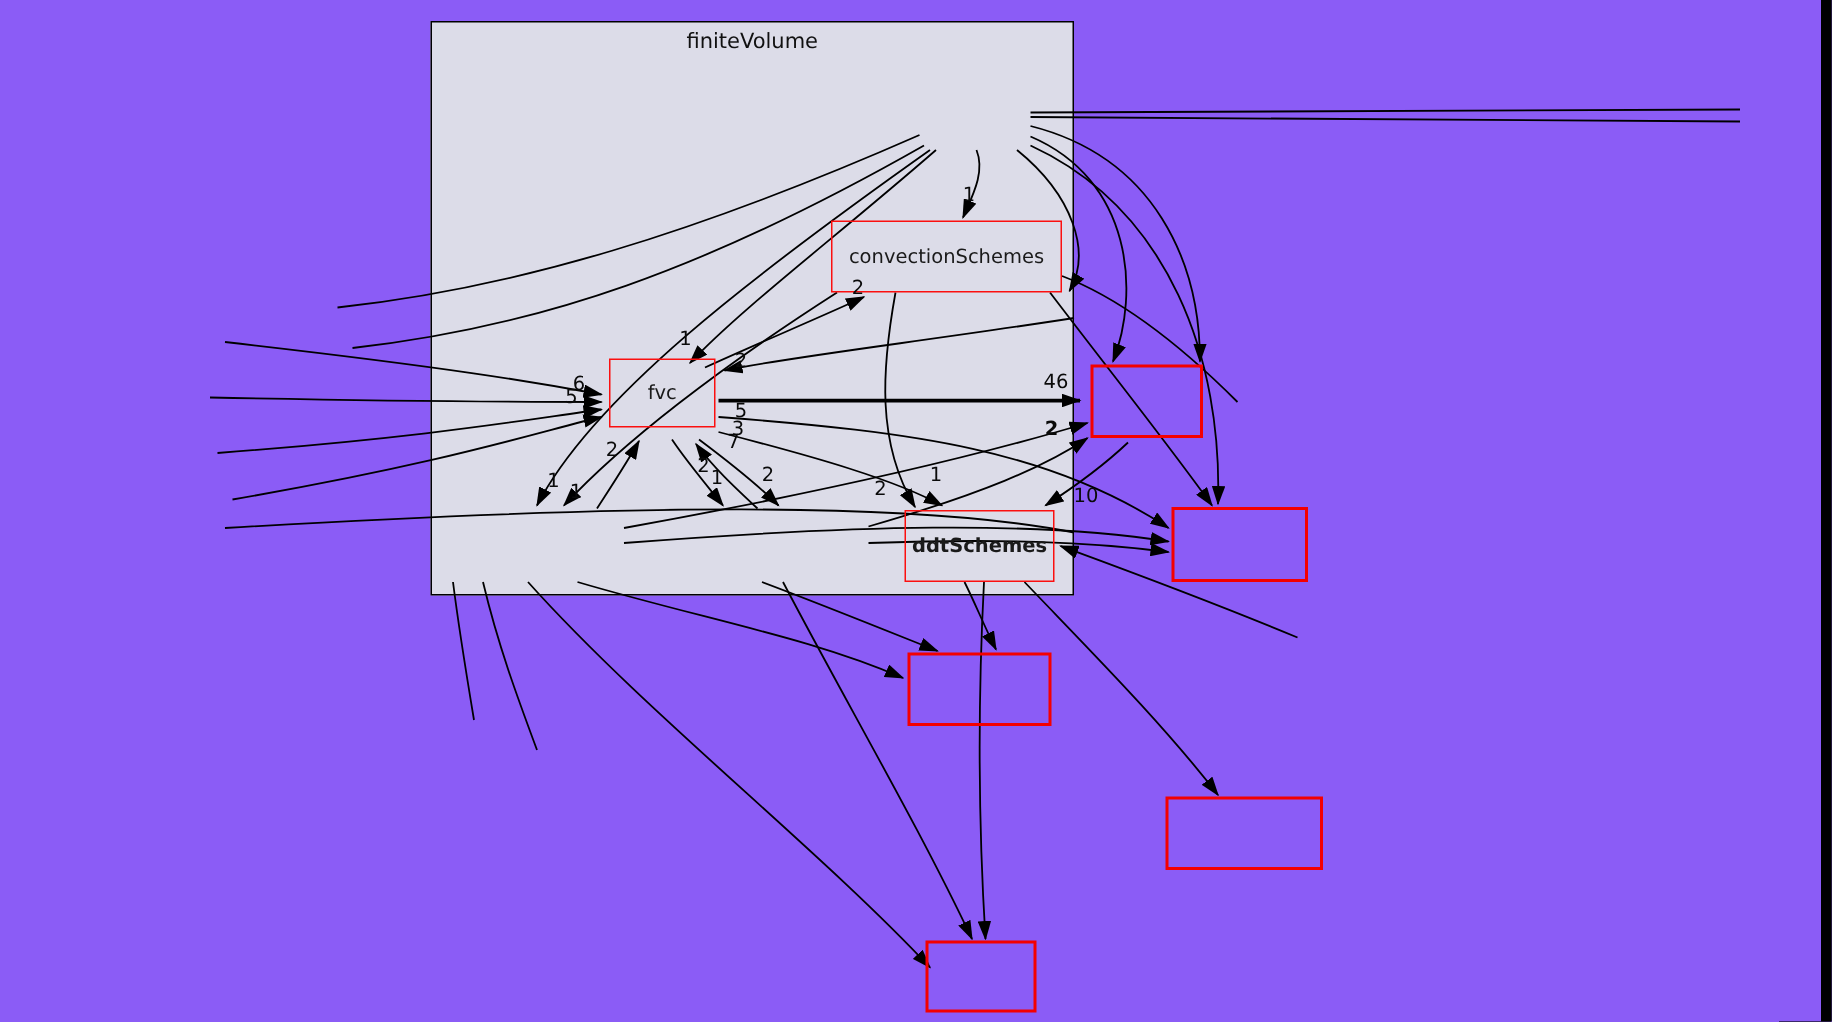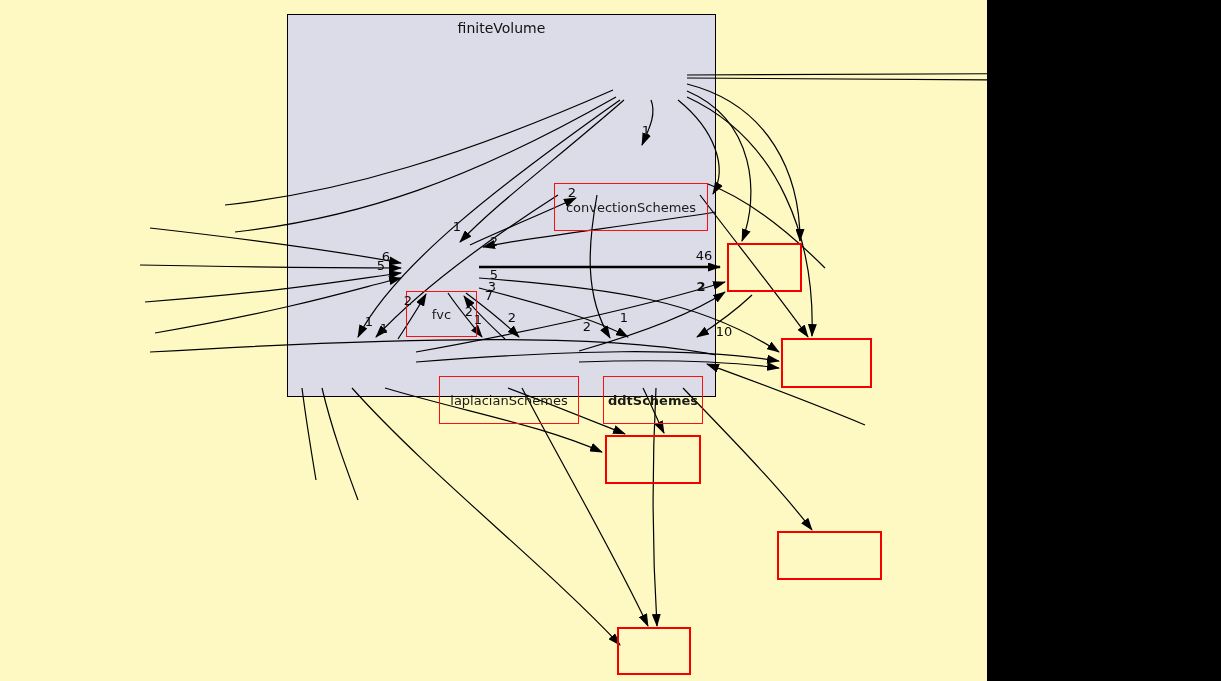--- a/index.html
+++ b/index.html
@@ -1,25 +1,25 @@
 <!DOCTYPE html>
 <html><head>
 <meta charset="utf-8">
 <style>
   html,body{margin:0;padding:0;background:#000;}
-  #canvas{position:relative;width:987px;height:681px;background:#fef9c3;overflow:hidden;
-          font-family:"DejaVu Sans","Liberation Sans",sans-serif;}
+  #canvas{position:relative;width:1190px;height:681px;background:#8b5cf6;overflow:hidden;
+          font-family:"DejaVu Sans","Liberation Sans",sans-serif;padding-left:24px;}
   #cluster{position:absolute;left:287px;top:14px;width:429px;height:383px;
            background:#dcdce8;border:1px solid #000;box-sizing:border-box;}
   #cluster-title{position:absolute;left:287px;top:20px;width:429px;text-align:center;
                  font-size:14px;color:#111;}
   .node{position:absolute;box-sizing:border-box;display:flex;align-items:center;justify-content:center;
         font-size:13px;color:#1a1a1a;cursor:pointer;z-index:5;}
   .node.main{background:#ececfa;border:2px solid #3c3c46;}
-  .node.red{background:transparent;border:1.5px solid #fb0f0f;margin-top:36px;}
+  .node.red{background:transparent;border:1.5px solid #fb0f0f;}
   .ext{position:absolute;box-sizing:border-box;border:2px solid #f40000;background:transparent;
        z-index:4;cursor:pointer;}
   #edges{position:absolute;left:0;top:0;z-index:3;}
   .elabel{position:absolute;transform:translate(-50%,-55%);font-size:13px;color:#0a0a0a;
           z-index:6;line-height:1;}
   .elabel.bold{font-weight:bold;}
 </style>
 </head>
 <body>
 
@@ -78,24 +78,23 @@
       <path d="M656,388 C652,465 652,545 657,626" marker-end="url(#ah)"></path>
       <path d="M700,195 C738,245 778,295 808,337" marker-end="url(#ah)"></path>
       <path d="M322,388 C332,430 345,465 358,500"></path>
       <path d="M302,388 C306,420 311,450 316,480"></path>
     </g>
   </svg>
 
 
   <div class="node red" style="left:554px;top:147px;width:154px;height:48px;">convectionSchemes</div>
 
-  <div class="node red" style="left:406px;top:255px;width:71px;height:46px;">fvc</div>
+  <div class="node red" style="left:406px;top:239px;width:71px;height:46px;">fvc</div>
 
 
-  <div class="node red" style="left:439px;top:340px;width:140px;height:48px;">laplacianSchemes</div>
 
   <div class="node red" style="left:603px;top:340px;width:100px;height:48px;font-weight:bold;">ddtSchemes</div>
 
   <div class="ext" style="left:727px;top:243px;width:75px;height:49px;"></div>
   <div class="ext" style="left:781px;top:338px;width:91px;height:50px;"></div>
   <div class="ext" style="left:605px;top:435px;width:96px;height:49px;"></div>
   <div class="ext" style="left:777px;top:531px;width:105px;height:49px;"></div>
   <div class="ext" style="left:617px;top:627px;width:74px;height:48px;"></div>
 
   <div id="edge-labels">

